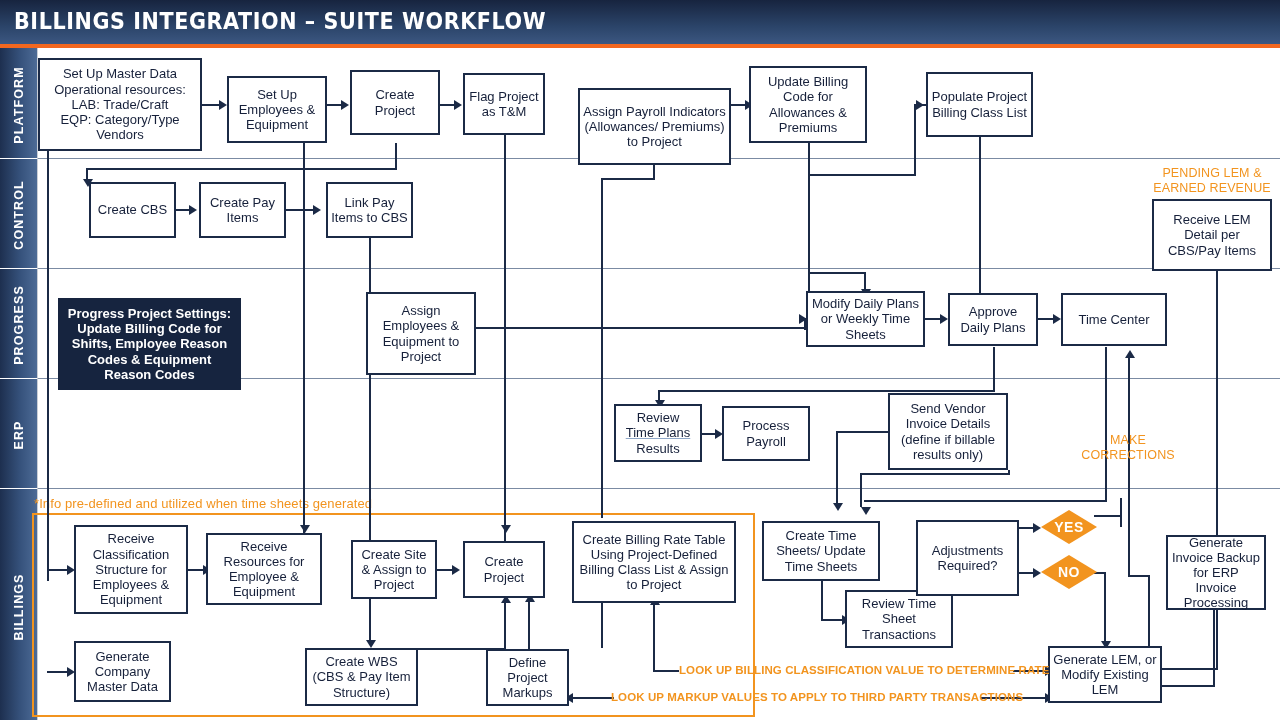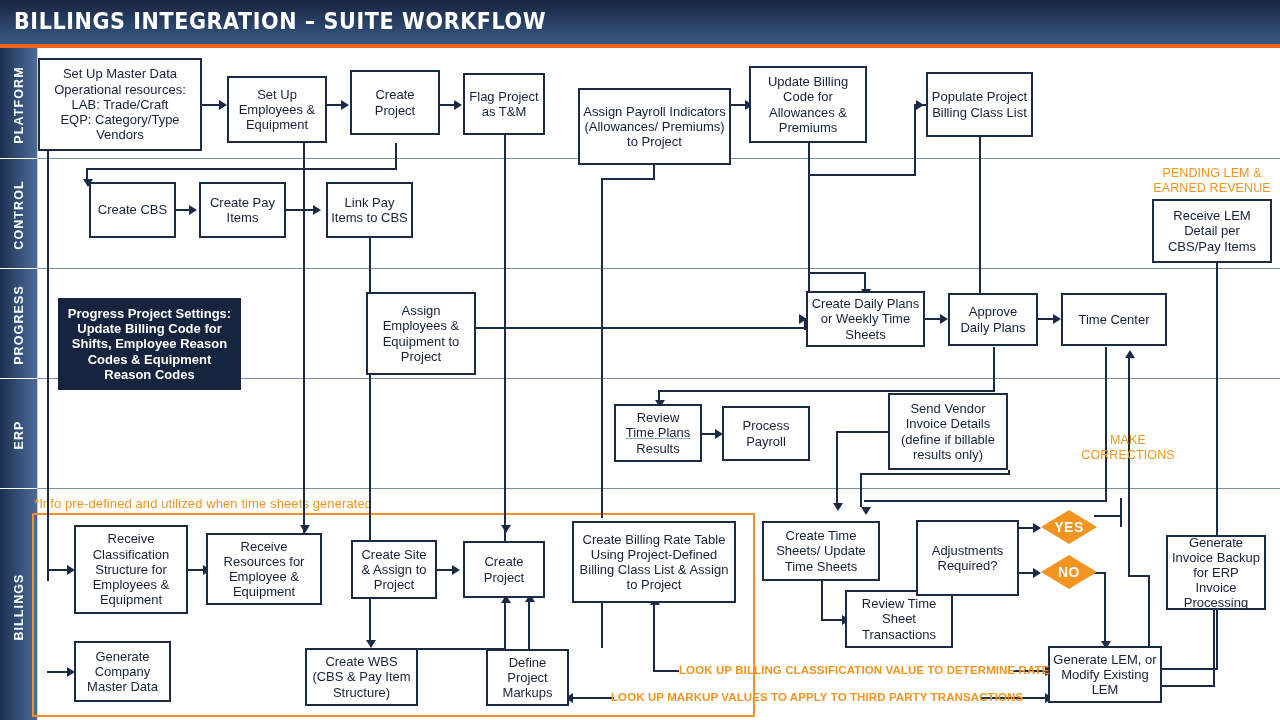--- a/index.html
+++ b/index.html
@@ -243,26 +243,26 @@
 
 <div class="node" style="left:578px;top:52px;width:153px;height:77px;margin-top:36px;">Assign Payroll Indicators (Allowances/ Premiums) to Project</div>
 
 <div class="node" style="left:749px;top:66px;width:118px;height:77px;">Update Billing Code for Allowances &amp; Premiums</div>
 
 <div class="node" style="left:926px;top:72px;width:107px;height:65px;">Populate Project Billing Class List</div>
 
 <div class="node" style="left:89px;top:182px;width:87px;height:56px;">Create CBS</div>
 <div class="node" style="left:199px;top:182px;width:87px;height:56px;">Create Pay Items</div>
 <div class="node" style="left:326px;top:182px;width:87px;height:56px;">Link Pay Items to CBS</div>
-<div class="node" style="left:1152px;top:199px;width:120px;height:64px;">Receive LEM Detail per CBS/Pay Items</div>
+<div class="node" style="left:1152px;top:199px;width:120px;height:72px;">Receive LEM Detail per CBS/Pay Items</div>
 <div class="anno cap" style="left:1152px;top:166px;width:120px;">PENDING LEM &amp; EARNED REVENUE</div>
 
 <div class="node dark" style="left:58px;top:278px;width:183px;height:92px;margin-top:20px;">Progress Project Settings: Update Billing Code for Shifts, Employee Reason Codes &amp; Equipment Reason Codes</div>
 <div class="node" style="left:366px;top:292px;width:110px;height:83px;">Assign Employees &amp; Equipment to Project</div>
-<div class="node" style="left:806px;top:291px;width:119px;height:56px;">Create Daily Plans or Weekly Time Sheets</div>
+<div class="node" style="left:806px;top:291px;width:119px;height:56px;">Modify Daily Plans or Weekly Time Sheets</div>
 <div class="node" style="left:948px;top:293px;width:90px;height:53px;">Approve Daily Plans</div>
 <div class="node" style="left:1061px;top:293px;width:106px;height:53px;">Time Center</div>
 
 <div class="node" style="left:614px;top:404px;width:88px;height:58px;flex-direction:column;">
   <div>Review </div>
   <div class="u">Time Plans</div>
   <div> Results</div>
 </div>
 <div class="node" style="left:722px;top:406px;width:88px;height:55px;">Process Payroll</div>
 <div class="node" style="left:888px;top:393px;width:120px;height:77px;">Send Vendor Invoice Details (define if billable results only)</div>

